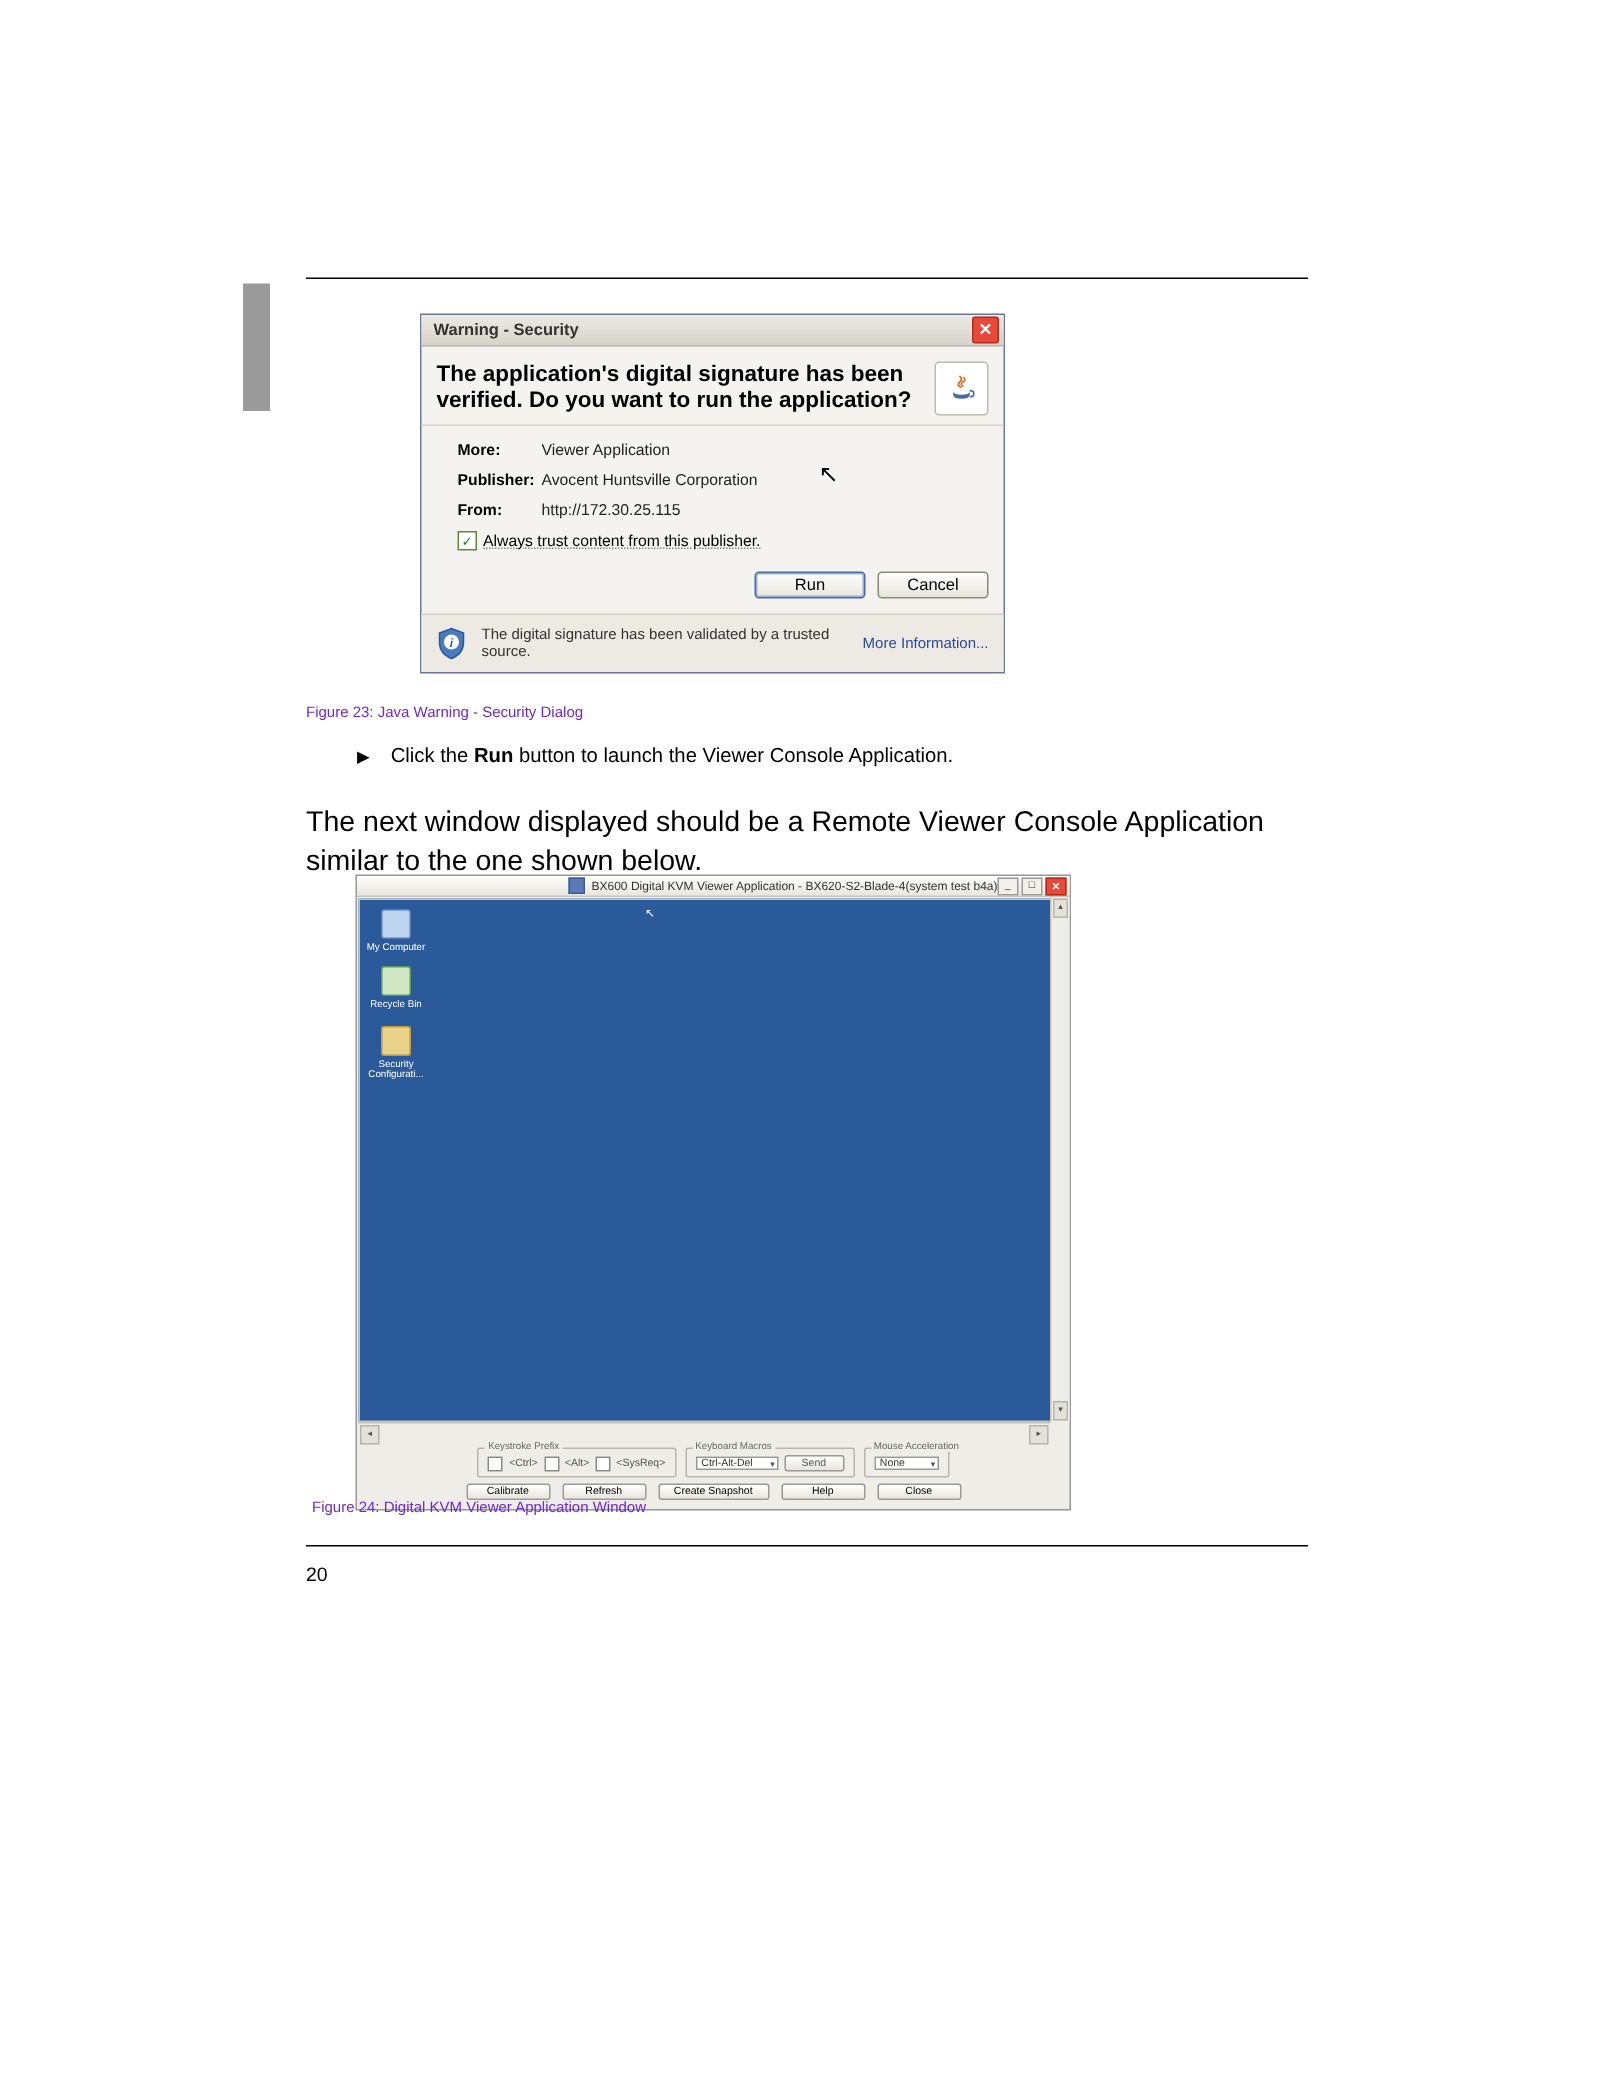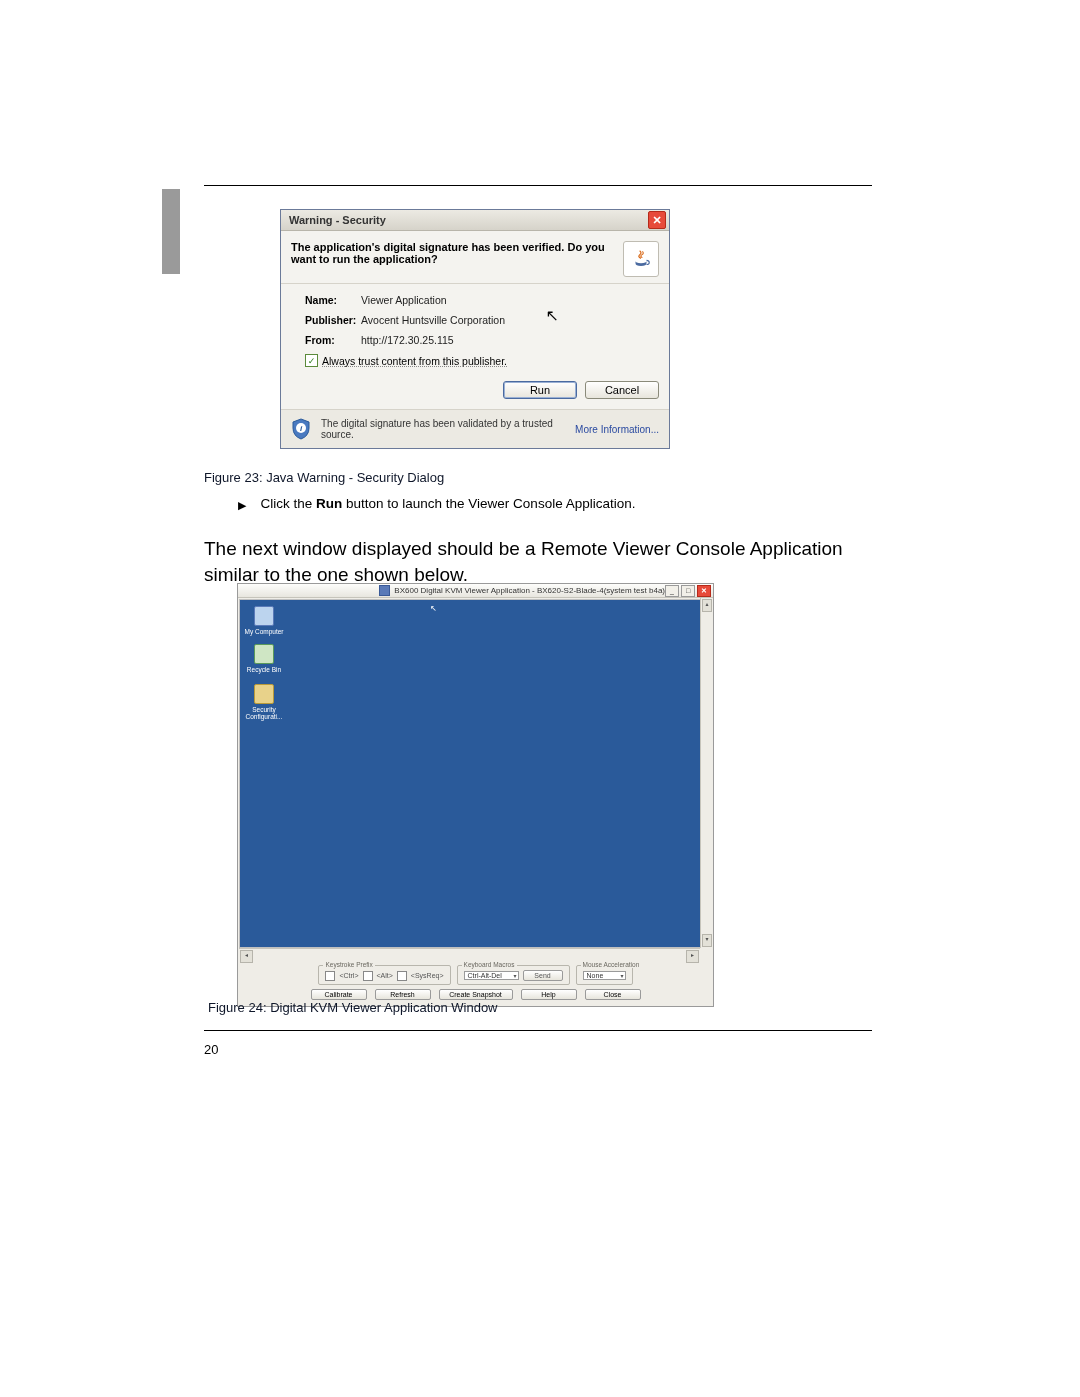--- a/index.html
+++ b/index.html
@@ -72,21 +72,21 @@
     border-radius: 2px;
     display: flex; align-items: center; justify-content: center;
     color: #fff; font-weight: bold; font-size: 11px;
     line-height: 1;
   }
   .dlg-q {
     display: flex;
     padding: 10px 10px 6px 10px;
     border-bottom: 1px solid #d6d3ca;
   }
-  .dlg-q-text { flex: 1; font-weight: bold; font-size: 11px; color:#000; }
+  .dlg-q-text { flex: 1; font-weight: bold; font-size: 15px; color:#000; }
   .java-badge {
     width: 34px; height: 34px;
     border: 1px solid #bfbcb2;
     border-radius: 3px;
     background: #fff;
     display:flex; align-items:center; justify-content:center;
     margin-left: 8px;
   }
   .java-cup { width: 22px; height: 22px; }
   .dlg-body {
@@ -135,22 +135,22 @@
     gap: 10px;
   }
   .shield {
     width: 20px; height: 22px;
     display:flex; align-items:center; justify-content:center;
   }
   .dlg-footer-text { flex:1; font-size: 10px; color:#333; }
   .more-info { font-size: 10px; color: #2a4aa0; }
 
   .caption {
-    font-size: 13px;
-    color: #0f172a;
+    font-size: 10px;
+    color: #6d28d9;
   }
   .fig23-caption {
     position:absolute; left: 204px; top: 470px; width: 668px;
   }
   .bullet-block {
     position:absolute; left: 238px; top: 496px; width: 634px;
     font-size: 13.5px;
   }
   .bullet-row { display:flex; gap: 14px; align-items:flex-start; }
   .tri { font-size: 11px; line-height: 18px; }
@@ -300,21 +300,21 @@
           <svg class="java-cup" viewBox="0 0 32 32">
             <path d="M8 22 q0 4 8 4 q8 0 8 -4 v-3 q0 3 -8 3 q-8 0 -8 -3 z" fill="#4a6aa0"></path>
             <path d="M24 18 q4 0 4 3 q0 3 -4 3" fill="none" stroke="#4a6aa0" stroke-width="1.6"></path>
             <path d="M14 4 q4 3 0 6 q-3 3 2 5" fill="none" stroke="#d96a1a" stroke-width="1.8"></path>
             <path d="M18 5 q3 3 -1 5 q-3 2 1 4" fill="none" stroke="#d96a1a" stroke-width="1.5"></path>
           </svg>
         </div>
       </div>
       <div class="dlg-body">
         <div class="dlg-row">
-          <div class="dlg-label">Name:</div>
+          <div class="dlg-label">More:</div>
           <div class="dlg-val">Viewer Application</div>
         </div>
         <div class="dlg-row">
           <div class="dlg-label">Publisher:</div>
           <div class="dlg-val">Avocent Huntsville Corporation</div>
         </div>
         <div class="dlg-row">
           <div class="dlg-label">From:</div>
           <div class="dlg-val">http://172.30.25.115</div>
         </div>

